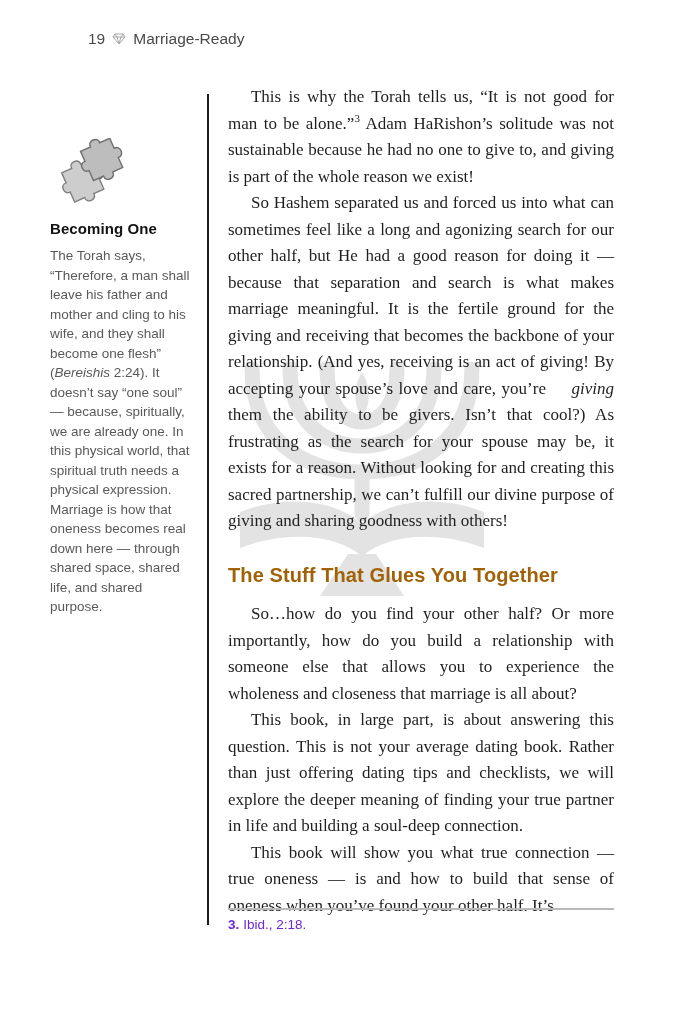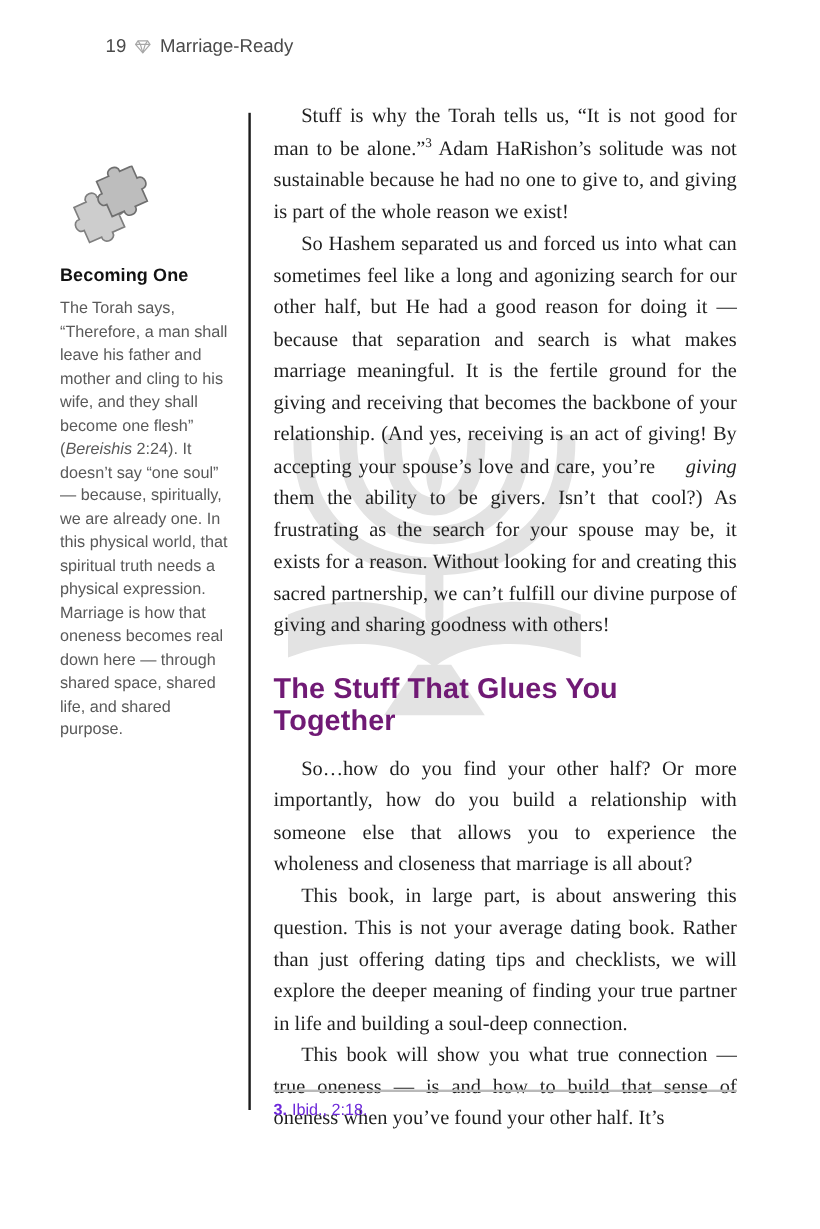--- a/index.html
+++ b/index.html
@@ -97,23 +97,23 @@
     font-size: 17px;
     line-height: 26.5px;
     color: #1f1f1f;
     text-align: justify;
   }
   .main p { text-indent: 1.35em; }
   .main p i { font-style: italic; margin-left: 20px; }
   .main sup { font-size: 11px; vertical-align: super; line-height: 0; }
   .main h2 {
     font-family: "Liberation Sans", sans-serif;
-    font-size: 24px;
+    font-size: 20px;
     font-weight: bold;
-    color: #701a75;
+    color: #a16207;
     text-align: left;
     margin: 27px 0 13px 0;
     letter-spacing: .1px;
   }
 
   
   .footnote {
     position: absolute;
     left: 228px;
     top: 908px;
@@ -163,21 +163,21 @@
         <path transform="translate(40,10)" fill="#bdbdbd" stroke="#6f6f6f" stroke-width="1.4" d="M0,0 h11 c-1,-7 11,-7 10,0 h11 v11 c7,-1 7,11 0,10 v11 h-11 c1,7 -11,7 -10,0 h-11 v-11 c-7,1 -7,-11 0,-10 z"></path>
       </g>
     </svg>
     <h3>Becoming One</h3>
     <div class="quote"><span>The Torah says, “Therefore, a man shall leave his father and mother and cling to his wife, and they shall become one flesh” (</span><i>Bereishis</i><span> 2:24). It doesn’t say “one soul” — because, spiritually, we are already one. In this physical world, that spiritual truth needs a physical expression. Marriage is how that oneness becomes real down here — through shared space, shared life, and shared purpose.</span></div>
   </aside>
 
   <div class="divider"></div>
 
   <div class="main">
-    <p><span>Stuff is why the Torah tells us, “It is not good for man to be alone.”</span><sup>3</sup><span> Adam HaRishon’s solitude was not sustainable because he had no one to give to, and giving is part of the whole reason we exist!</span></p>
+    <p><span>This is why the Torah tells us, “It is not good for man to be alone.”</span><sup>3</sup><span> Adam HaRishon’s solitude was not sustainable because he had no one to give to, and giving is part of the whole reason we exist!</span></p>
     <p><span>So Hashem separated us and forced us into what can sometimes feel like a long and agonizing search for our other half, but He had a good reason for doing it — because that separation and search is what makes marriage meaningful. It is the fertile ground for the giving and receiving that becomes the backbone of your relationship. (And yes, receiving is an act of giving! By accepting your spouse’s love and care, you’re </span><i>giving</i><span> them the ability to be givers. Isn’t that cool?) As frustrating as the search for your spouse may be, it exists for a reason. Without looking for and creating this sacred partnership, we can’t fulfill our divine purpose of giving and sharing goodness with others!</span></p>
     <h2>The Stuff That Glues You Together</h2>
     <p>So…how do you find your other half? Or more importantly, how do you build a relationship with someone else that allows you to experience the wholeness and closeness that marriage is all about?</p>
     <p>This book, in large part, is about answering this question. This is not your average dating book. Rather than just offering dating tips and checklists, we will explore the deeper meaning of finding your true partner in life and building a soul-deep connection.</p>
     <p>This book will show you what true connection — true oneness — is and how to build that sense of oneness when you’ve found your other half. It’s</p>
   </div>
 
   <div class="footnote">
     <span class="fn-marker">3.</span><span>Ibid., 2:18.</span>
   </div>

